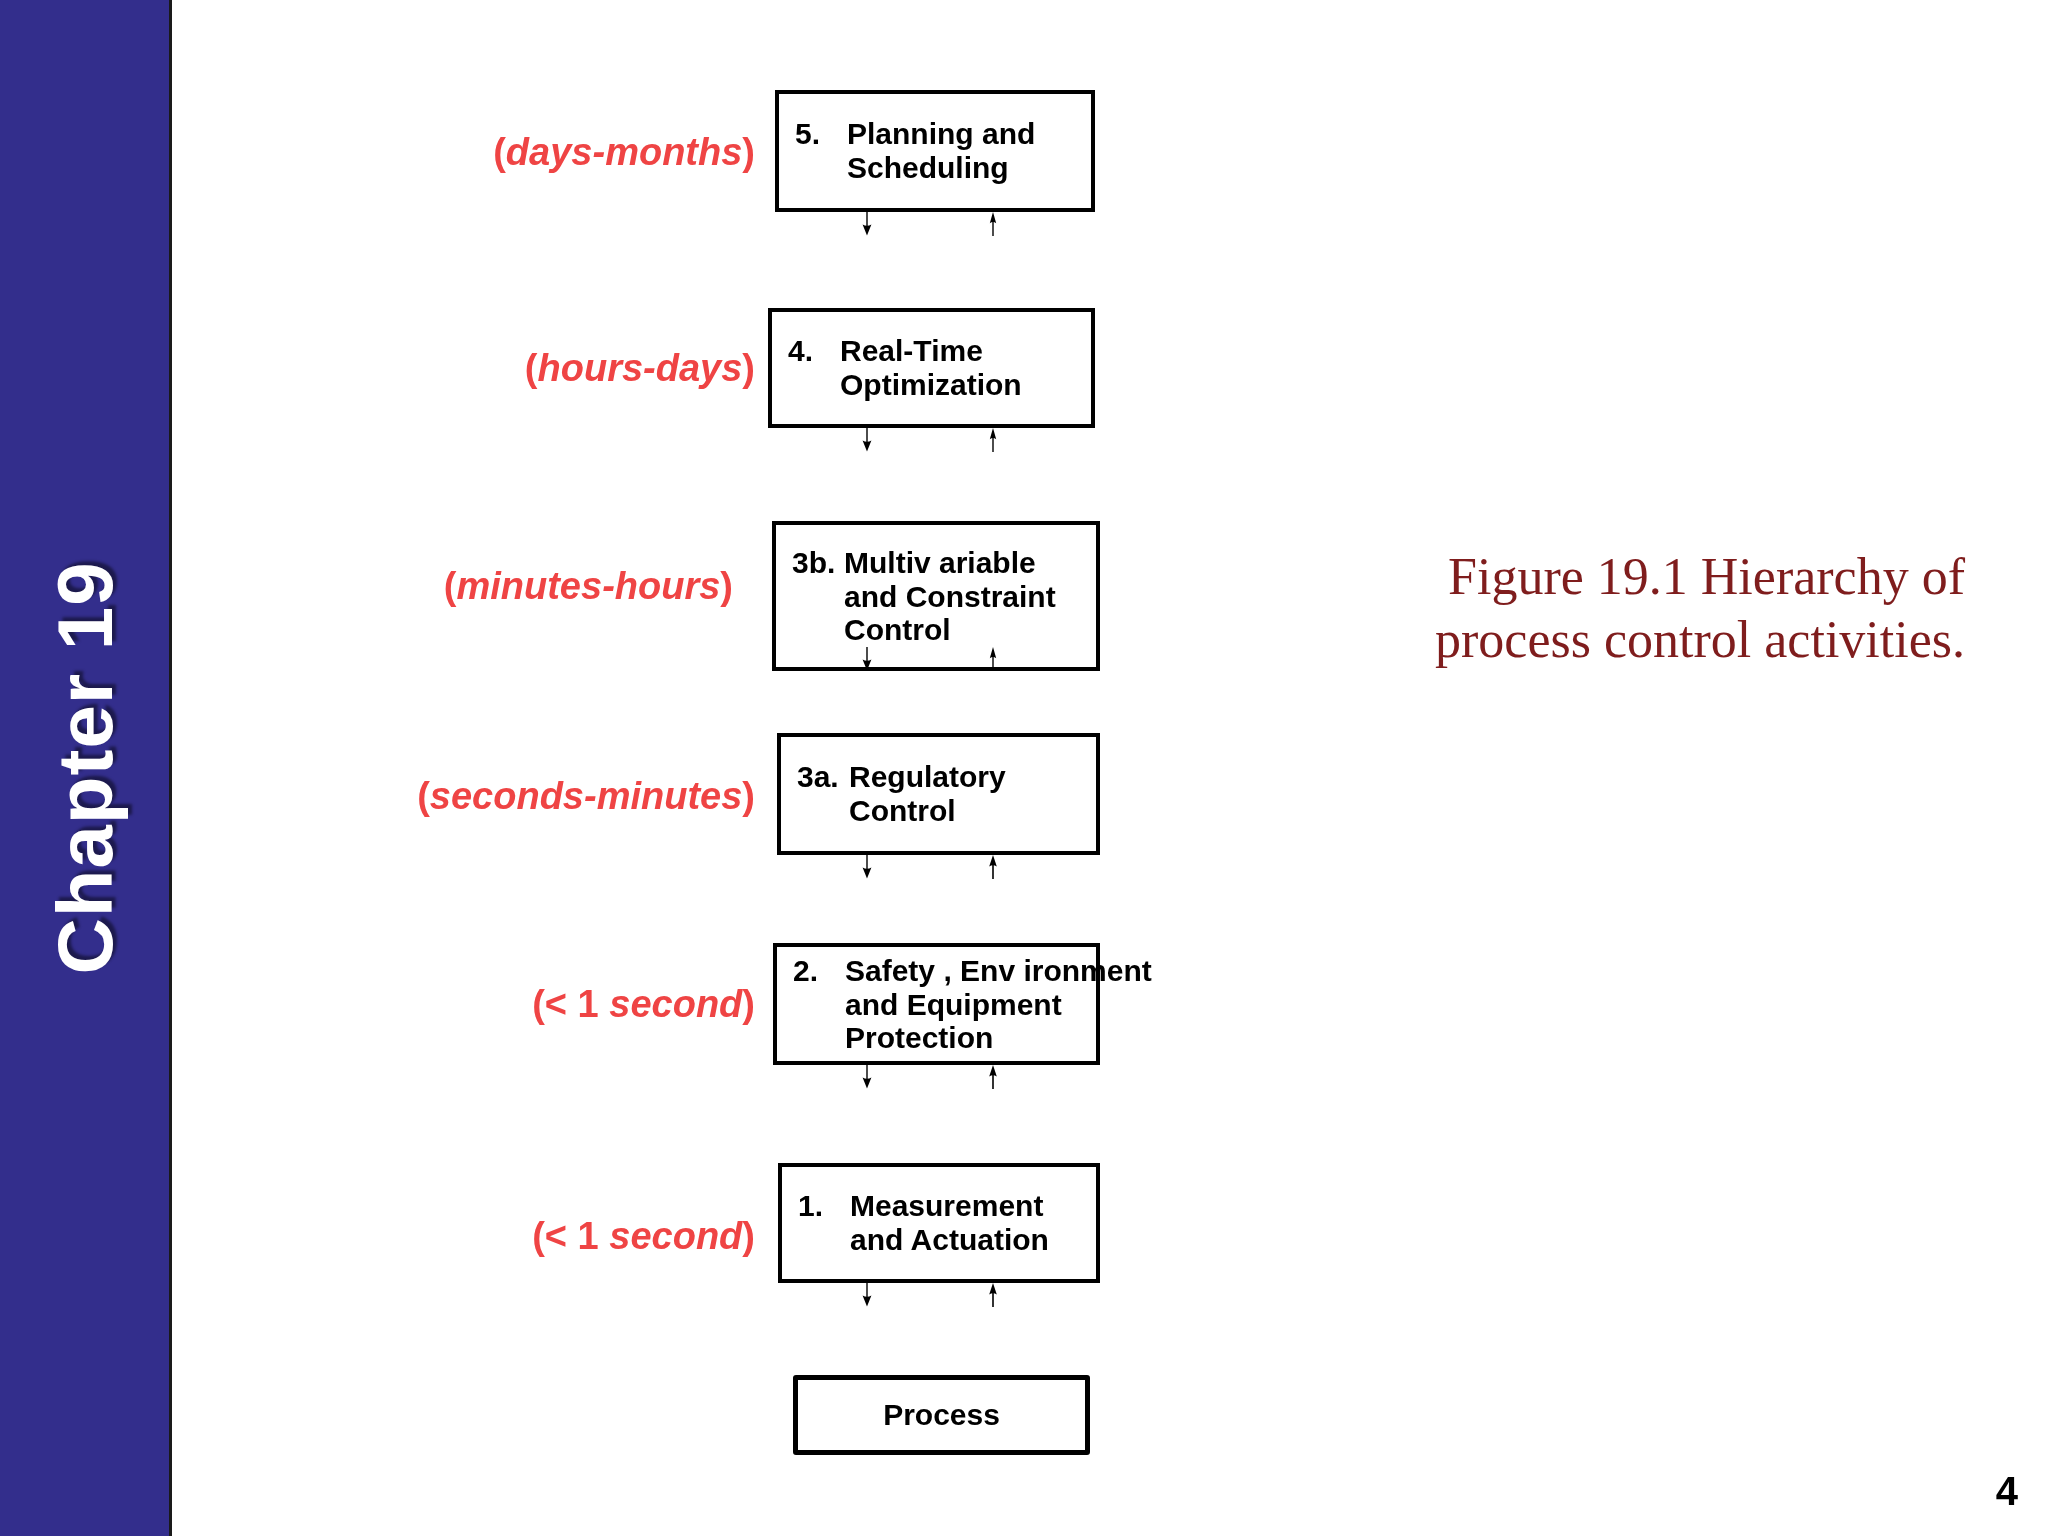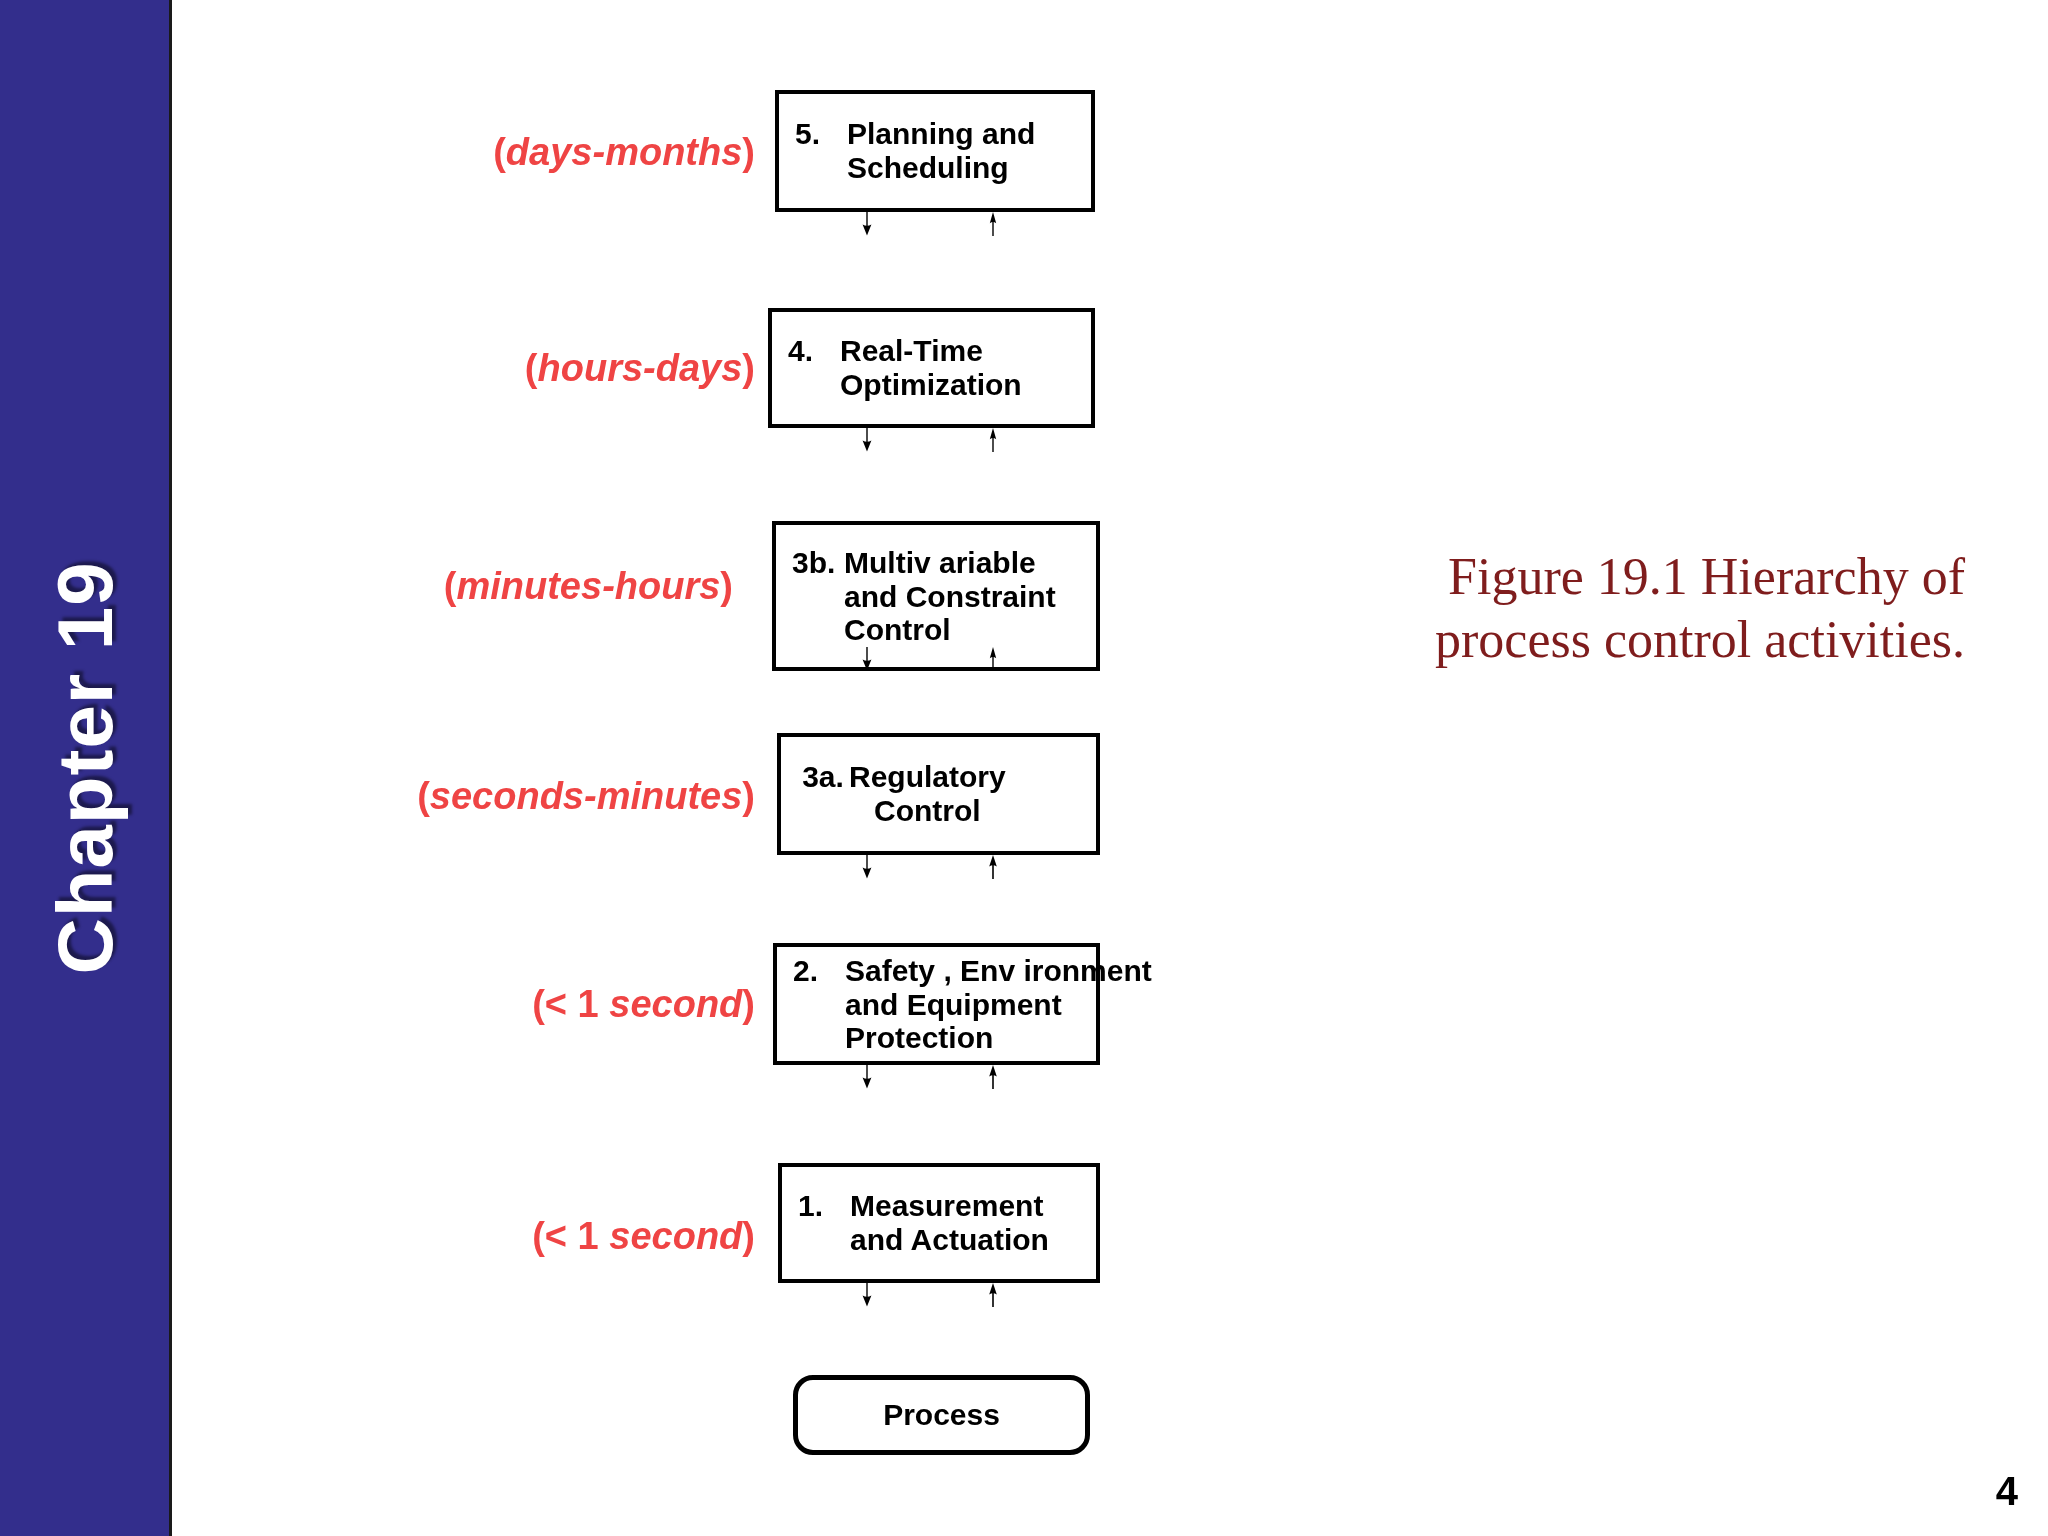--- a/index.html
+++ b/index.html
@@ -84,21 +84,21 @@
   .node .num {
     display: inline-block;
     width: 52px;
     vertical-align: top;
   }
   .node .txt {
     display: inline-block;
     vertical-align: top;
   }
   .node.process {
-    border-radius: 20px;
+    border-radius: 3px;
     border-width: 5px;
   }
   .node.process .inner {
     left: 0;
     width: 100%;
     text-align: center;
   }
 
   .arrow {
     position: absolute;
@@ -207,21 +207,21 @@
       <path d="M 22 118 L 0 62 Q 22 76 44 62 Z" fill="#000"></path>
     </svg>
   </div>
   <div class="arrow" style="left:975px; top:647px;">
     <svg width="36" height="24" viewBox="0 0 36 120">
       <line x1="18" y1="120" x2="18" y2="34" stroke="#000" stroke-width="7"></line>
       <path d="M 18 0 L 34 56 Q 18 44 2 56 Z" fill="#000"></path>
     </svg>
   </div>
 
-  <div class="node" style="left:777px; top:733px; width:323px; height:122px;text-align:center;">
+  <div class="node" style="left:777px; top:733px; width:323px; height:122px;">
     <div class="inner">
       <span class="num">3a.</span><span class="txt"><span>Regulatory</span><br><span>Control</span></span>
     </div>
   </div>
 
   <div class="arrow" style="left:845px; top:855px;">
     <svg width="44" height="24" viewBox="0 0 44 120">
       <line x1="22" y1="0" x2="22" y2="78" stroke="#000" stroke-width="7"></line>
       <path d="M 22 118 L 0 62 Q 22 76 44 62 Z" fill="#000"></path>
     </svg>

